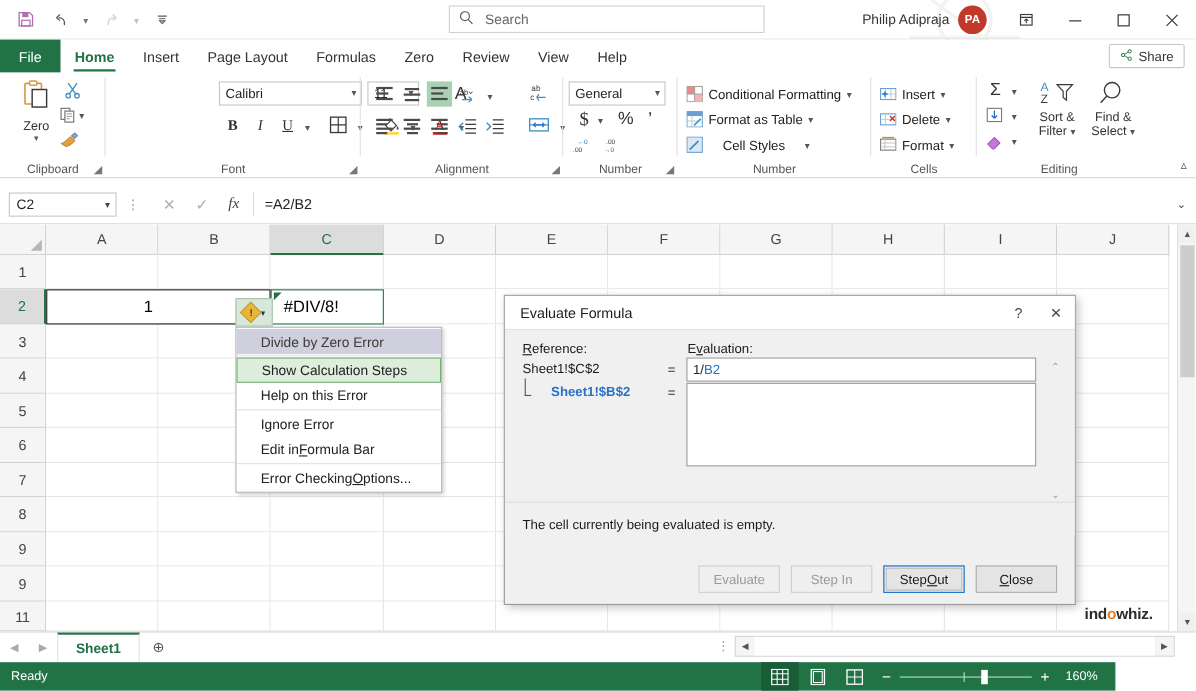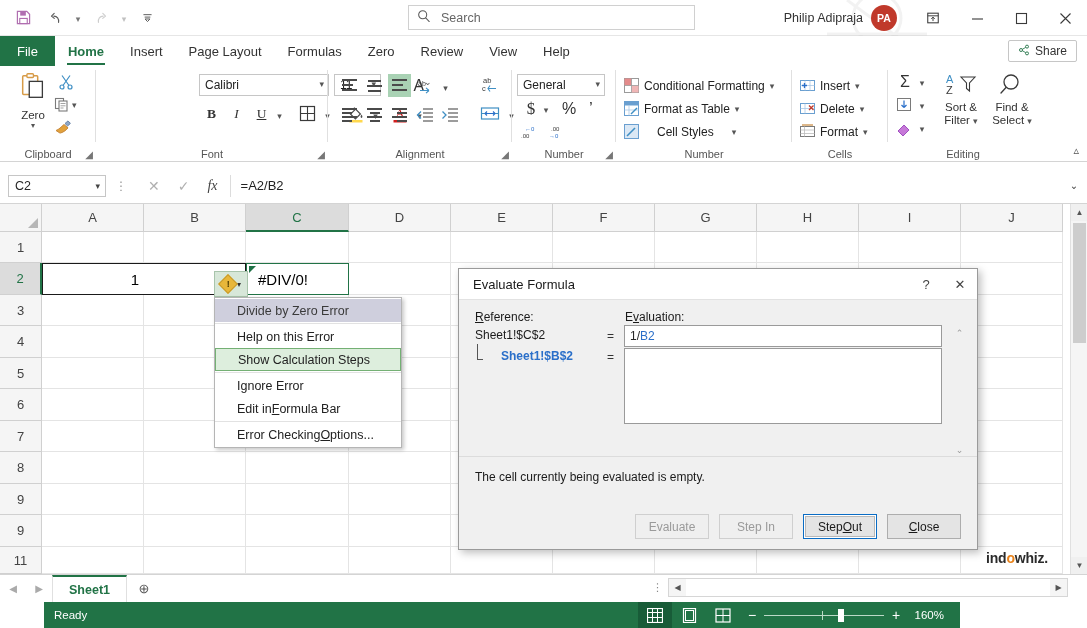--- a/index.html
+++ b/index.html
@@ -308,24 +308,23 @@
   .addsheet{ width:34px;height:26px;display:flex;align-items:center;justify-content:center;color:#555;font-size:13px;}
   .hscroll{
     position:absolute; left:668px; top:578px; width:400px; height:19px;
     border:1px solid #d6d6d6; background:#f5f5f5; display:flex; align-items:center;
   }
   .hs-arrow{ width:17px; height:17px; display:flex;align-items:center;justify-content:center;font-size:8px;color:#555;}
   .hs-track{ flex:1; height:17px; background:#fff;}
   .hdots{ position:absolute; left:652px; top:581px; color:#888; font-size:11px;}
 
   .statusbar{
-    position:absolute; left:0; top:602px; width:916px; height:26px;
+    position:absolute; left:0; top:602px; width:1014px; height:26px;
     background:#217346; color:#fff; display:flex; align-items:center;
     font-size:11.5px;
-    margin-left:44px;
   }
   .status-ready{ padding-left:10px;}
   .view-btns{ margin-left:auto; display:flex; align-items:center; gap:0;}
   .vbtn{ width:34px;height:26px;display:flex;align-items:center;justify-content:center;font-size:14px;color:#fff;}
   .vbtn.active{ background:#185c38;}
   .zoomctl{ display:flex; align-items:center; gap:6px; padding:0 10px 0 6px;}
   .zoom-minus,.zoom-plus{ font-size:14px; width:12px; text-align:center;}
   .zoom-track{ width:120px; height:1px; background:#bcd9c7; position:relative;}
   .zoom-mid{ position:absolute; left:58px; top:-4px; width:1px; height:9px; background:#bcd9c7;}
   .zoom-thumb{ position:absolute; left:74px; top:-6px; width:6px; height:13px; background:#fff;}
@@ -904,21 +903,21 @@
       <div class="cell" style="left: 349px; top: 343px; width: 102px; height: 27px;"></div>
       <div class="cell" style="left: 451px; top: 343px; width: 102px; height: 27px;"></div>
       <div class="cell" style="left: 553px; top: 343px; width: 102px; height: 27px;"></div>
       <div class="cell" style="left: 655px; top: 343px; width: 102px; height: 27px;"></div>
       <div class="cell" style="left: 757px; top: 343px; width: 102px; height: 27px;"></div>
       <div class="cell" style="left: 859px; top: 343px; width: 102px; height: 27px;"></div>
       <div class="cell" style="left: 961px; top: 343px; width: 102px; height: 27px;"></div>
     </div>
 
   <div class="cell num" style="left:42px; top:59px; width:102px; height:32px; border:none;">1</div>
-  <div class="cell" style="left:246px; top:59px; width:103px; height:32px; border:none; padding-left:12px;">#DIV/0!</div>
+  <div class="cell" style="left:246px; top:59px; width:103px; height:32px; border:none; padding-left:12px;">#DIV/8!</div>
 
   <div class="selbox" style="left:42px; top:59px; width:204px; height:32px;"></div>
   <div class="selbox green" style="left:246px; top:59px; width:103px; height:32px;"></div>
   <div class="errtri" style="left:249px; top:62px;"></div>
 </div>
 
 <div class="vscroll">
   <div class="arrow" style="top:0;">▲</div>
   <div class="thumb"></div>
   <div class="arrow" style="bottom:0;">▼</div>
@@ -927,22 +926,22 @@
 <div class="errtag">
   <span class="diamond">
       <span class="bang">!</span>
     </span>
   <span class="cv">▾</span>
 </div>
 
 <div class="ctxmenu">
   <div class="mi header">Divide by Zero Error</div>
   <div class="sep"></div>
+  <div class="mi hl">Show Calculation Steps</div>
   <div class="mi">Help on this Error</div>
-  <div class="mi hl">Show Calculation Steps</div>
   <div class="sep"></div>
   <div class="mi">Ignore Error</div>
   <div class="mi">Edit in <span class="ul">F</span>ormula Bar</div>
   <div class="sep"></div>
   <div class="mi">Error Checking <span class="ul">O</span>ptions...</div>
 </div>
 
 <div class="dlg">
   <div class="dlg-title">
     <span>Evaluate Formula</span>

